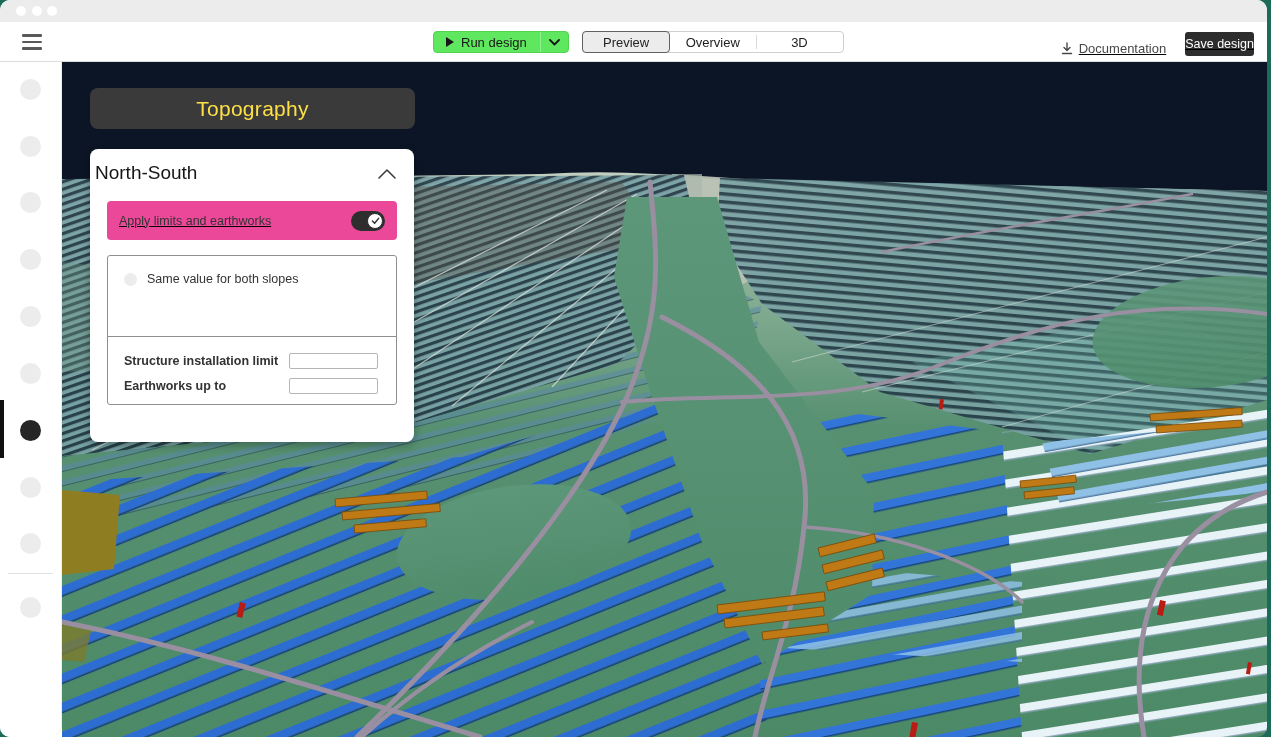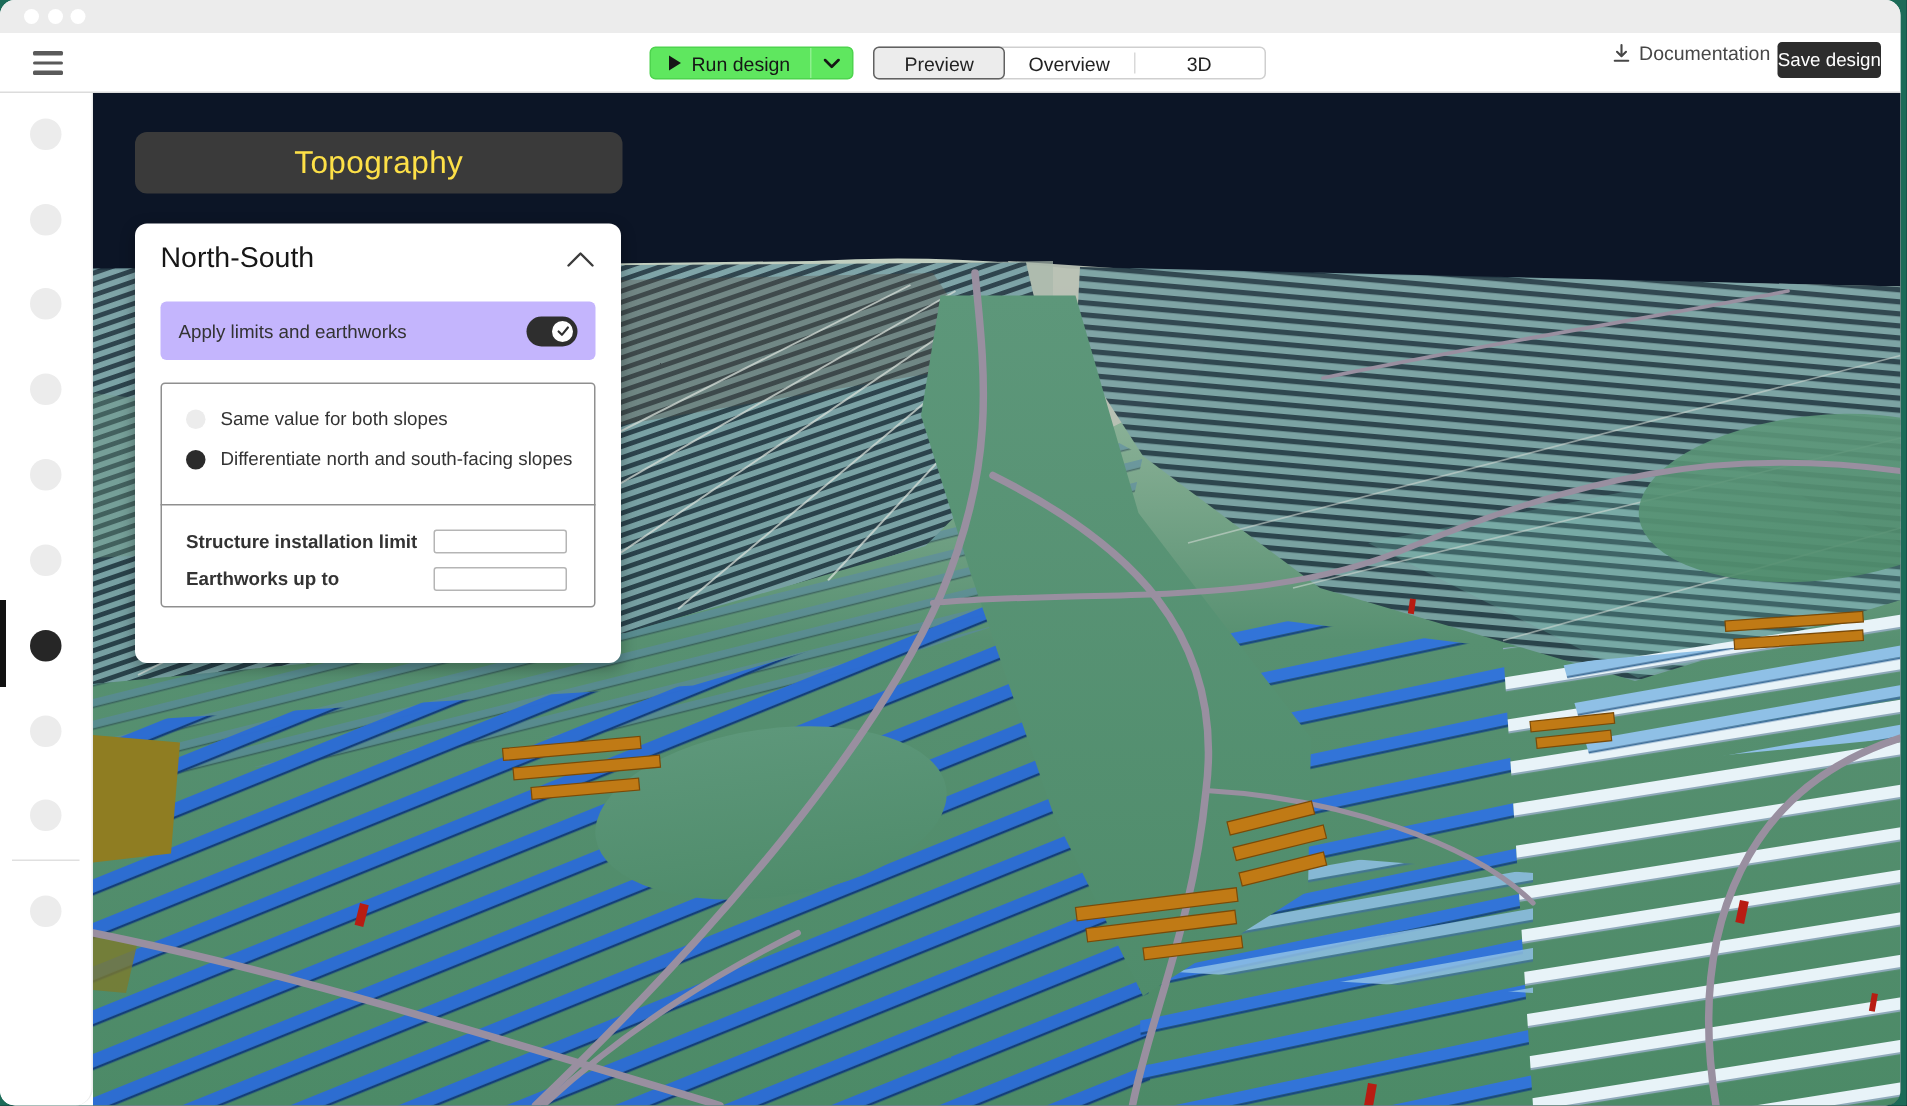--- a/index.html
+++ b/index.html
@@ -23,44 +23,44 @@
   .play-tri { width:0; height:0; border-left:8px solid #161616; border-top:5px solid transparent; border-bottom:5px solid transparent; }
   .run-label { font-size:13px; color:#161616; font-weight:400; }
   .run-split { width:1px; height:100%; background:#8ef08e; }
   .run-caret { padding:0 8px; display:flex; align-items:center; height:100%; }
 
   .tab-group { display:flex; align-items:stretch; height:22px; margin-left:13px; border:1px solid #cfcfcf; border-radius:4px; background:#fff; width:262px; }
   .tab { flex:1; display:flex; align-items:center; justify-content:center; font-size:13px; color:#222; cursor:pointer; position:relative; }
   .tab.sep::before { content:""; position:absolute; left:0; top:3px; bottom:3px; width:1px; background:#d9d9d9; }
   .tab.selected { background:#ececec; border:1px solid #616161; border-radius:4px; margin:-1px; z-index:2; }
 
-  .right-group { position:absolute; right:13px; top:6px; height:28px; display:flex; align-items:flex-start; gap:5px; }
+  .right-group { position:absolute; right:13px; top:6px; height:28px; display:flex; align-items:flex-end; gap:19px;text-decoration:underline; }
   .doc-link { display:flex; align-items:center; gap:6px; color:#474747; font-size:13px; cursor:pointer; }
   .save-btn { background:#2d2d2d; color:#fff; font-size:12.5px; padding:5px 0; border-radius:3px; cursor:pointer; }
 
   
   .canvas3d { position:absolute; left:62px; top:62px; width:1205px; height:675px; background:#0c1526; cursor:grab; }
   .canvas3d svg { display:block; }
 
   
   .sidebar { position:absolute; left:0; top:62px; bottom:0; width:62px; background:#fff; border-right:1px solid #ececec; border-radius:0 0 12px 0; z-index:5; }
   .side-item { position:absolute; left:20px; width:21px; height:21px; border-radius:50%; background:#ececec; cursor:pointer; }
   .side-item.active { background:#262626; }
   .active-bar { position:absolute; left:0; top:338px; width:4px; height:58px; background:#111; }
   .side-divider { position:absolute; left:8px; right:8px; top:511px; border-top:1px solid #e0e0e0; }
 
   
   .topo-header { position:absolute; left:90px; top:88px; width:325px; height:41px; background:#3a3a3a; border-radius:8px; display:flex; align-items:center; justify-content:center; z-index:6; }
   .topo-header span { color:#fde047; font-size:21px; letter-spacing:.3px; }
 
   .card { position:absolute; left:90px; top:149px; width:324px; height:293px; background:#fff; border-radius:8px; box-shadow:0 3px 10px rgba(0,0,0,.3); z-index:6; }
-  .card-title { position:absolute; left:17px; top:13px; font-size:19px; color:#161616; font-weight:500; }
+  .card-title { position:absolute; left:5px; top:13px; font-size:19px; color:#161616; font-weight:500; }
   .collapse { position:absolute; right:17px; top:17px; width:20px; height:14px; cursor:pointer; }
 
-  .toggle-row { position:absolute; left:17px; right:17px; top:52px; height:39px; background:#c4b5fd; border-radius:4px; display:flex; align-items:center; justify-content:space-between; padding:0 12px; }
+  .toggle-row { position:absolute; left:17px; right:17px; top:52px; height:39px; background:#ec4899; border-radius:4px; display:flex; align-items:center; justify-content:space-between; padding:0 12px;text-decoration:underline; }
   .toggle-label { font-size:12.5px; color:#333; }
   .toggle { position:relative; width:34px; height:20px; background:#2e2e2e; border-radius:10px; cursor:pointer; flex:none; }
   .knob { position:absolute; top:2px; left:16px; width:16px; height:16px; background:#fff; border:1.3px solid #2e2e2e; border-radius:50%; display:flex; align-items:center; justify-content:center; }
 
   .group-box { position:absolute; left:17px; right:17px; top:106px; height:150px; border:1px solid #8f8f8f; border-radius:3px; }
   .radio-row { position:absolute; left:16px; right:10px; height:18px; display:flex; align-items:center; gap:10px; cursor:pointer; }
   .radio-row.r1 { top:14px; } .radio-row.r2 { top:41px; }
   .radio { width:13px; height:13px; border-radius:50%; background:#ececec; flex:none; }
   .radio.selected { background:#2b2b2b; }
   .radio-label { font-size:12.5px; color:#333; }
@@ -286,24 +286,20 @@
           </svg>
         </div>
       </div>
     </div>
 
     <div class="group-box">
       <div class="radio-row r1">
         <span class="radio"></span>
         <span class="radio-label">Same value for both slopes</span>
       </div>
-      <div class="radio-row r2">
-        <span class="radio selected"></span>
-        <span class="radio-label">Differentiate north and south-facing slopes</span>
-      </div>
 
       <div class="box-divider"></div>
 
       <div class="field-row f1">
         <span class="field-label">Structure installation limit</span>
         <input class="field-input" type="text" value="" style="">
       </div>
       <div class="field-row f2">
         <span class="field-label">Earthworks up to</span>
         <input class="field-input" type="text" value="" style="">

